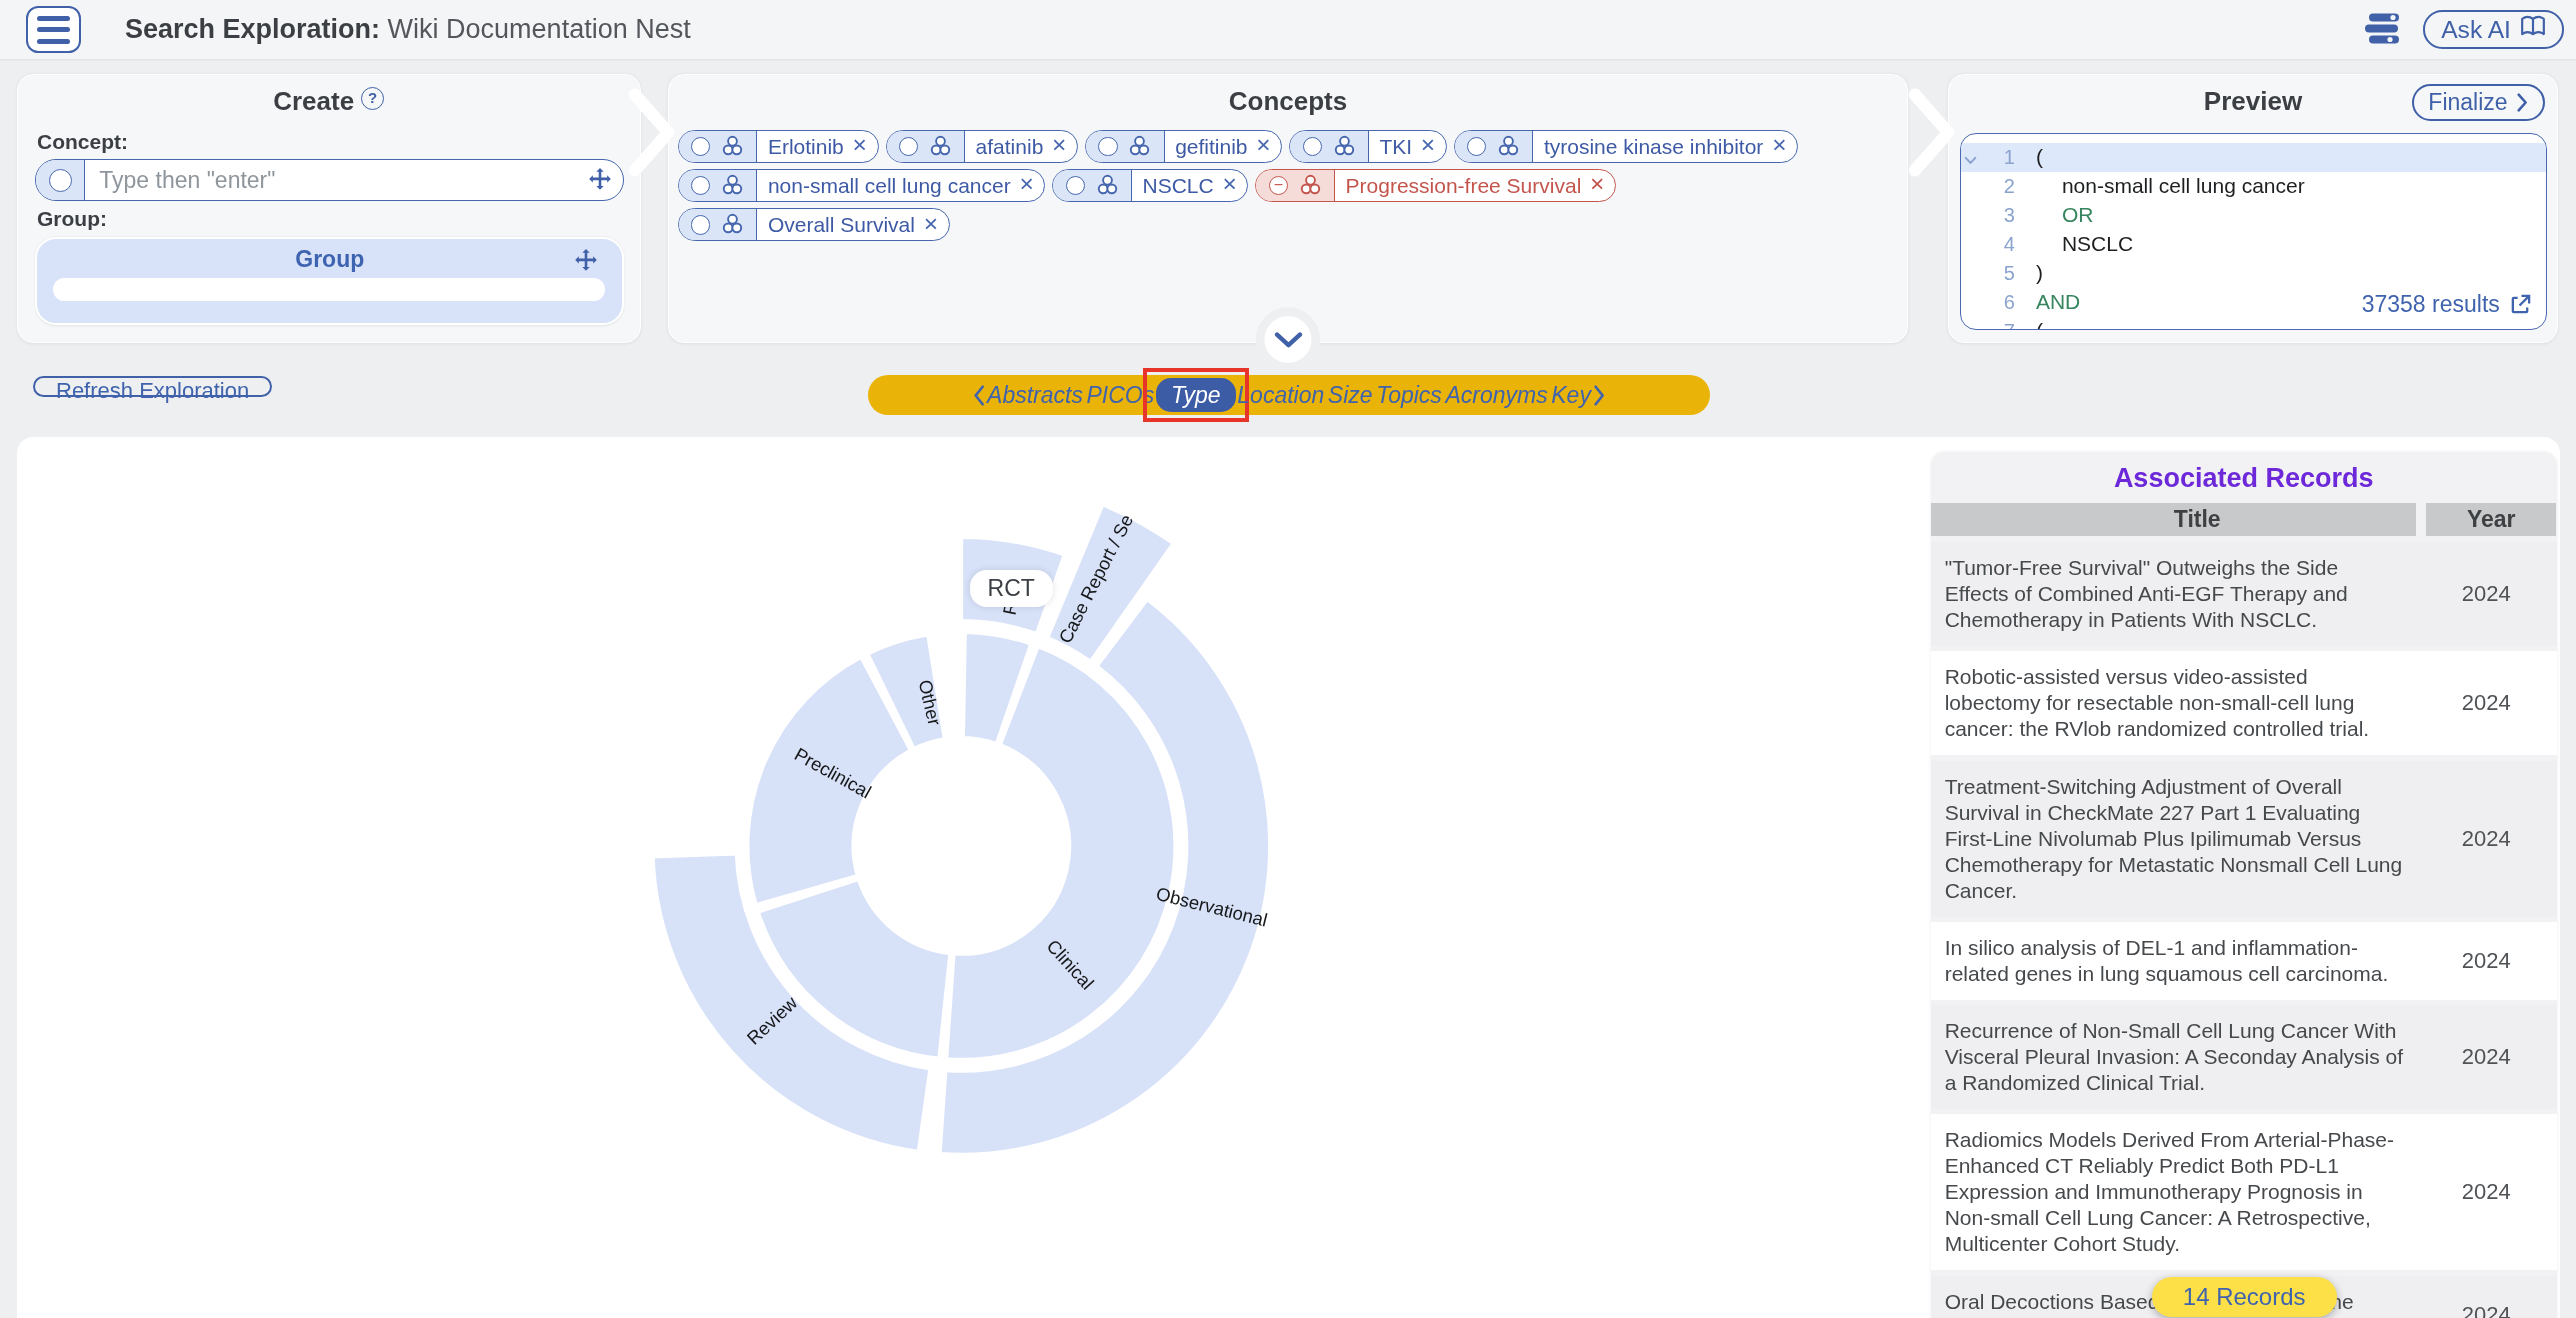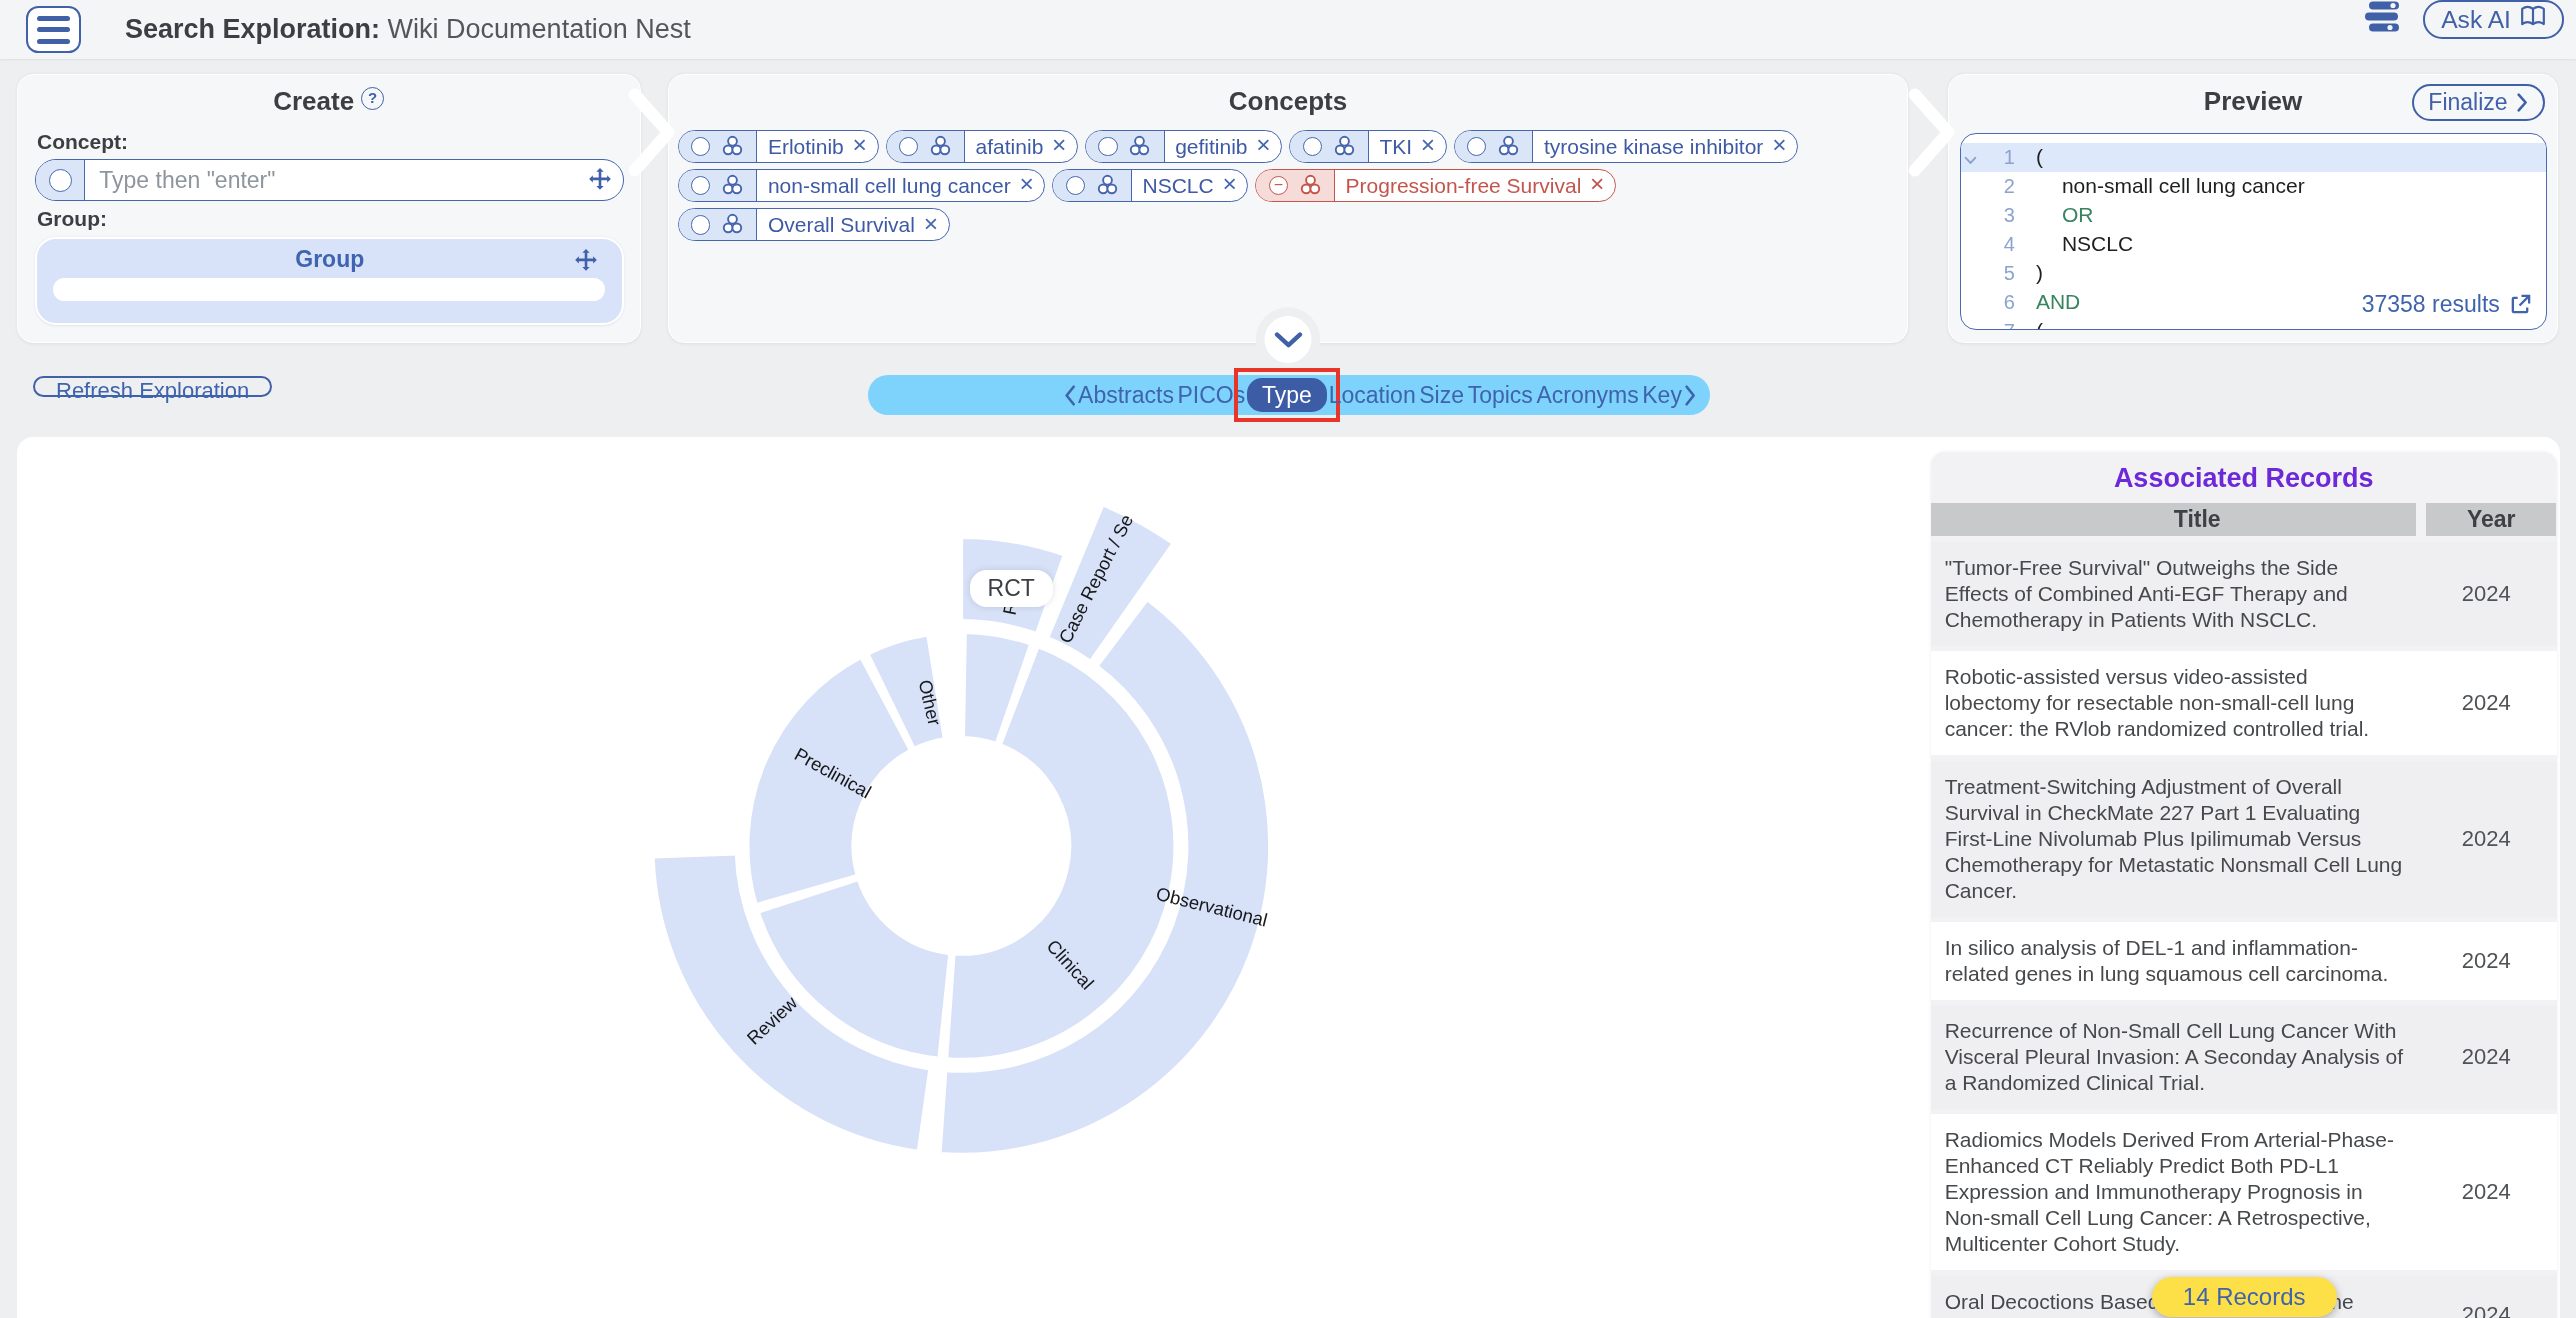--- a/index.html
+++ b/index.html
@@ -6,21 +6,21 @@
   html,body { width:2576px; height:1319px; overflow:hidden; }
   body { font-family:"Liberation Sans","DejaVu Sans",sans-serif; background:#edeff1; position:relative; color:#3d4043; }
 
   
   .topbar { position:absolute; left:0; top:0; width:2576px; height:59px; background:#f4f5f7; box-shadow:0 0.9px 1.8px rgba(0,0,0,.07); z-index:20; }
   .menu-btn { position:absolute; left:26px; top:6.2px; width:55px; height:47px; background:#fff; border:2.6px solid #4060a8; border-radius:12.3px; display:flex; flex-direction:column; justify-content:center; gap:6.2px; padding:0 8.8px; cursor:pointer; }
   .menu-btn i { display:block; height:5.3px; border-radius:2.6px; background:#4060a8; }
   .page-title { position:absolute; left:125px; top:14px; font-size:27px; }
   .page-title b { color:#3b3f43; }
   .page-title span { color:#53575b; }
-  .top-right { position:absolute; right:12.3px; top:0; height:59px; display:flex; gap:19.3px; }
+  .top-right { position:absolute; right:12.3px; top:0; height:59px; display:flex; align-items:center; gap:19.3px; }
   .askai { height:39px; border:2.6px solid #4060a8; border-radius:19.3px; display:flex; align-items:center; gap:8.8px; padding:0 16px; color:#4060a8; font-size:24.6px; background:transparent; cursor:pointer; }
 
   
   .card { position:absolute; top:74px; background:#f6f7f9; border:1.8px solid #fff; border-radius:16px; box-shadow:0 0.9px 3.5px rgba(0,0,0,.07); }
   .card-title { text-align:center; font-size:26px; font-weight:bold; color:#3b3f43; padding-top:11.4px; }
   .sep-arrow { position:absolute; top:84px; z-index:1; }
 
   .card-create { left:16.7px; width:624px; height:269px; }
   .help-circle { display:inline-block; width:23px; height:23px; border:1.8px solid #4060a8; border-radius:50%; color:#4060a8; font-size:15px; font-weight:bold; line-height:19.3px; text-align:center; vertical-align:7px; margin-left:7px; cursor:pointer; }
   .field-label { position:absolute; left:19.3px; font-size:21px; font-weight:bold; color:#3b3f43; }
@@ -60,21 +60,21 @@
   .code-line.hl { background:#dde8fb; }
   .code-line .fold { width:19.3px; text-align:center; }
   .code-line .lnum { width:35px; text-align:right; color:#8aa3cf; font-size:20px; }
   .code-line .ltext { padding-left:21px; color:#1d1f21; }
   .code-line .ltext.ind { padding-left:47px; }
   .code-line .ltext.op { color:#37855e; }
   .results-link { position:absolute; right:14px; bottom:10.6px; color:#3f63ad; font-size:23px; display:flex; align-items:center; gap:8.8px; cursor:pointer; background:#fff; padding-left:7px; }
 
   
   .refresh-btn { position:absolute; left:33px; top:376px; height:21px; border:2.6px solid #4060a8; border-radius:19.3px; color:#3f63ad; font-size:22px; padding:0 21px; background:transparent; cursor:pointer; }
-  .tabbar { position:absolute; left:868px; top:375px; width:842px; height:40px; background:#7dd3fc; border-radius:20px; display:flex; align-items:center; justify-content:flex-end; padding:0 14px; z-index:5; }
+  .tabbar { position:absolute; left:868px; top:375px; width:842px; height:40px; background:#eab308; border-radius:20px; display:flex; align-items:center; justify-content:center; padding:0 14px; z-index:5;font-style:italic; }
   .tabbar .tab { font-size:23px; color:#3f63ad; white-space:nowrap; cursor:pointer; position:relative; padding:3.5px 1.8px; }
   .tabbar .tab.selected { background:#3c5ca6; color:#fff; border-radius:15px; padding:3.5px 15px; }
   .tab-chev { display:flex; align-items:center; cursor:pointer; }
   .red-annot { position:absolute; left:-13px; top:-9.7px; right:-13px; bottom:-9.7px; border:4.4px solid #e8352a; pointer-events:none; }
 
   
   .main-area { position:absolute; left:16.7px; top:437px; width:2543px; height:882px; background:#fff; border-radius:16px 16px 0 0; }
   .sunburst { position:absolute; left:0; top:0; }
   .rct-tip { position:absolute; left:953px; top:133px; width:83px; height:37px; background:#fff; border-radius:16.7px; box-shadow:0 0 7px rgba(0,0,0,.12); display:flex; align-items:center; justify-content:center; font-size:23px; color:#3b3f43; z-index:3; }
 

